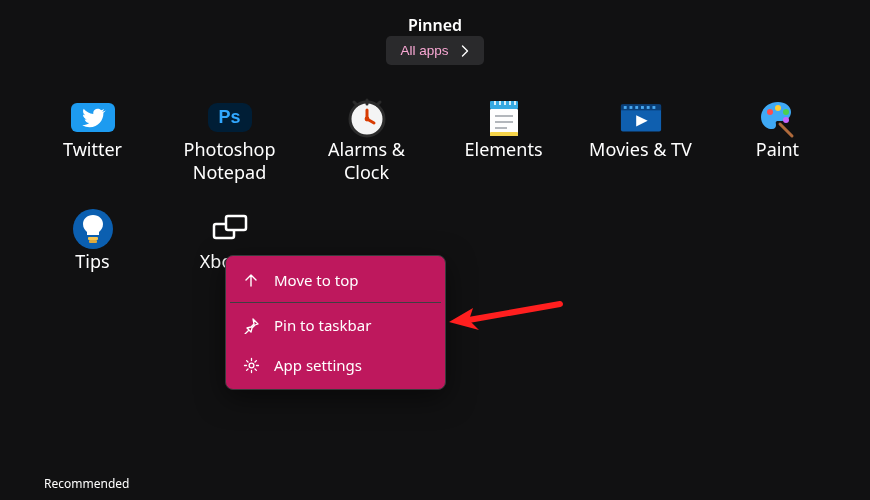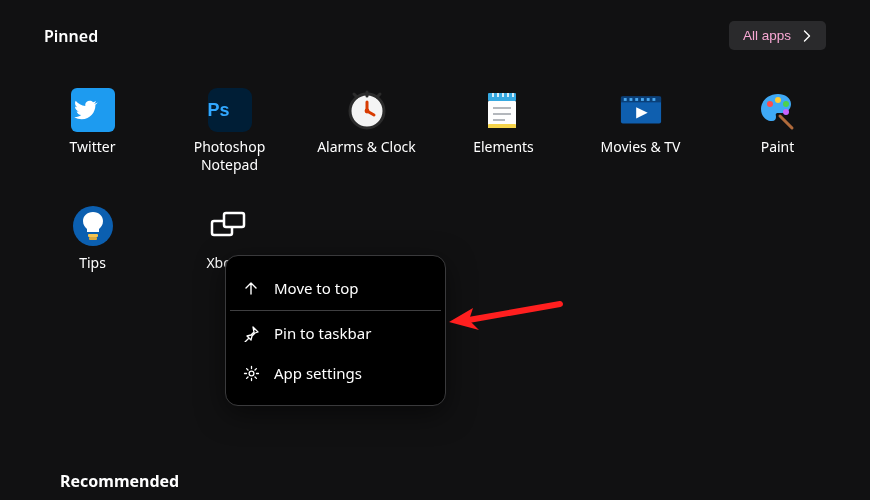--- a/index.html
+++ b/index.html
@@ -7,21 +7,22 @@
   body {
     background: #111112;
     font-family: "Segoe UI", system-ui, sans-serif;
     color: #fff;
     position: relative;
   }
   .section-header {
     display: flex;
     align-items: center;
     justify-content: space-between;
-    padding: 21px 44px 0 44px;
+    padding: 14px 44px 0 44px;
+    flex-direction: column;
   }
   .section-title {
     font-size: 16px;
     font-weight: 600;
   }
   .all-apps-btn {
     display: inline-flex;
     align-items: center;
     gap: 12px;
     background: #2a2a2c;
@@ -47,40 +48,41 @@
     display: flex;
     flex-direction: column;
     align-items: center;
     gap: 6px;
     padding-top: 8px;
     cursor: pointer;
     text-align: center;
   }
   .app-tile .ico {
     width: 44px;
-    height: 44px;
-    display: flex;
-    align-items: center;
+    height: 29px;
+    display: flex;
+    align-items: center;
+    justify-content: center;
     border-radius: 6px;
   }
   .app-tile .lbl {
-    font-size: 14px;
+    font-size: 18px;
     line-height: 1.3;
     max-width: 120px;
   }
   .row2 { margin-top: 22px; }
   .ctx-menu {
     position: absolute;
     width: 221px;
-    background: #000000;
+    background: #be185d;
     border: 1px solid #3a3a3c;
-    border-radius: 13px;
+    border-radius: 8px;
     box-shadow: 0 8px 28px rgba(0,0,0,0.5);
     overflow: hidden;
-    padding: 12px 0;
+    padding: 4px 0;
   }
   .ctx-item {
     display: flex;
     align-items: center;
     gap: 14px;
     padding: 10px 16px;
     font-size: 15px;
     cursor: pointer;
   }
   .ctx-sep {
@@ -95,24 +97,24 @@
     align-items: center;
     justify-content: center;
     flex-shrink: 0;
   }
   .arrow-anno {
     position: absolute;
     pointer-events: none;
   }
   .recommended {
     position: absolute;
-    left: 60px;
+    left: 44px;
     bottom: 8px;
-    font-size: 16px;
-    font-weight: 700;
+    font-size: 12px;
+    font-weight: 400;
   }
 </style>
 </head>
 <body>
 
 <div class="section-header">
   <div class="section-title">Pinned</div>
   <button class="all-apps-btn">
     <span>All apps</span>
     <span class="chev">

